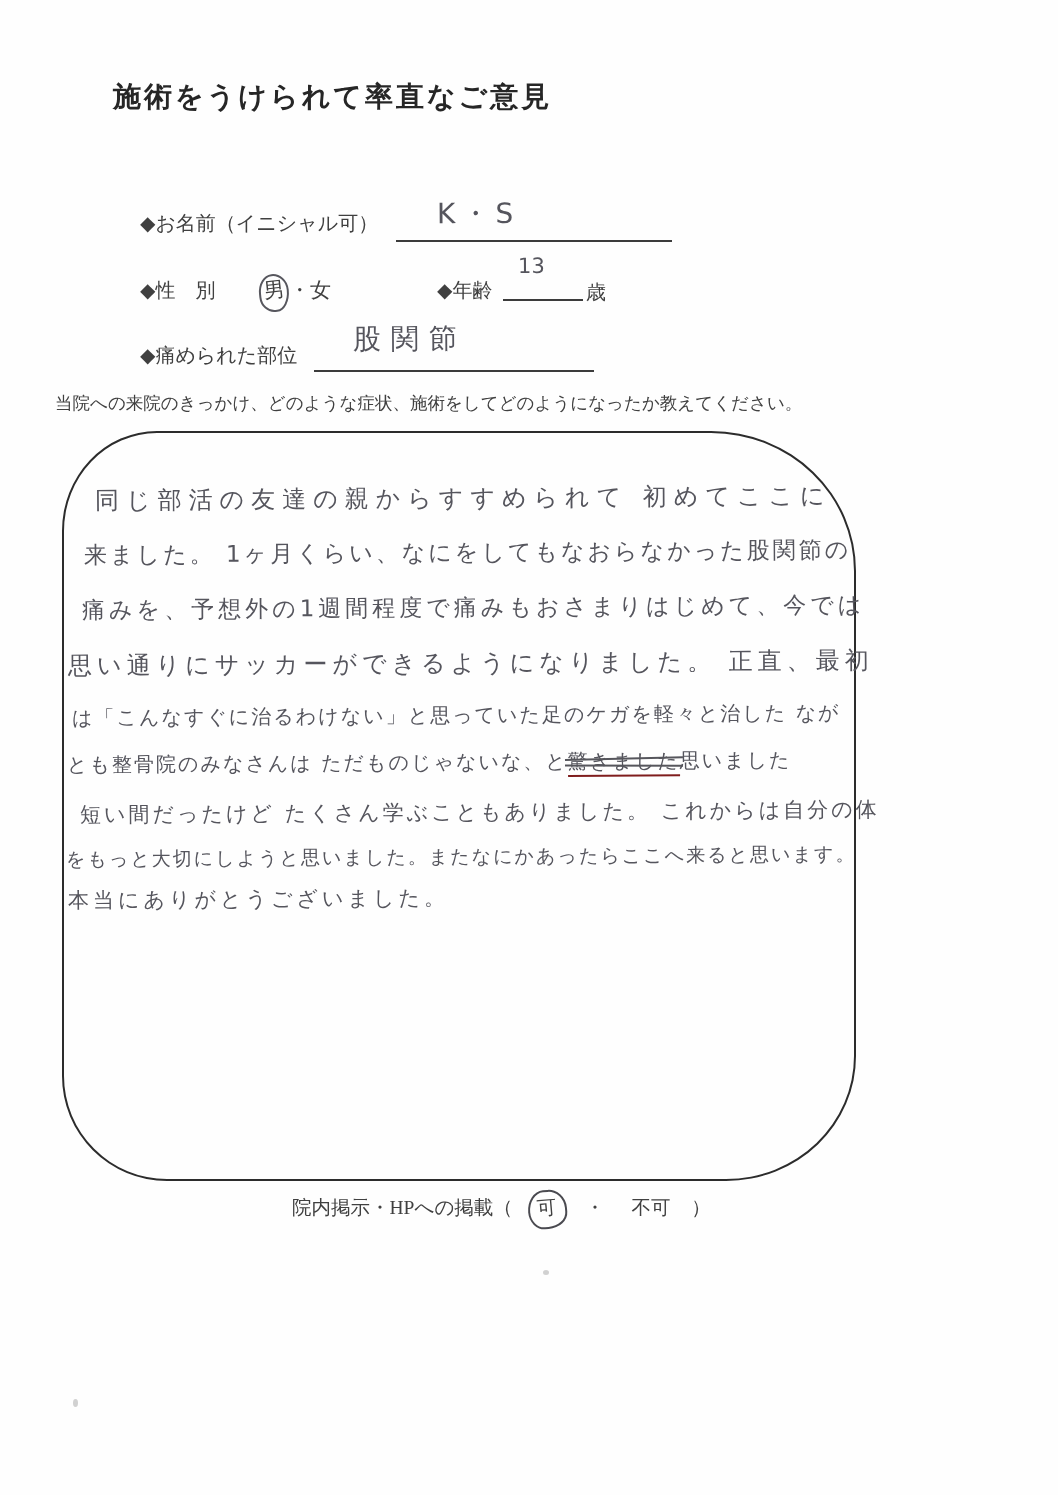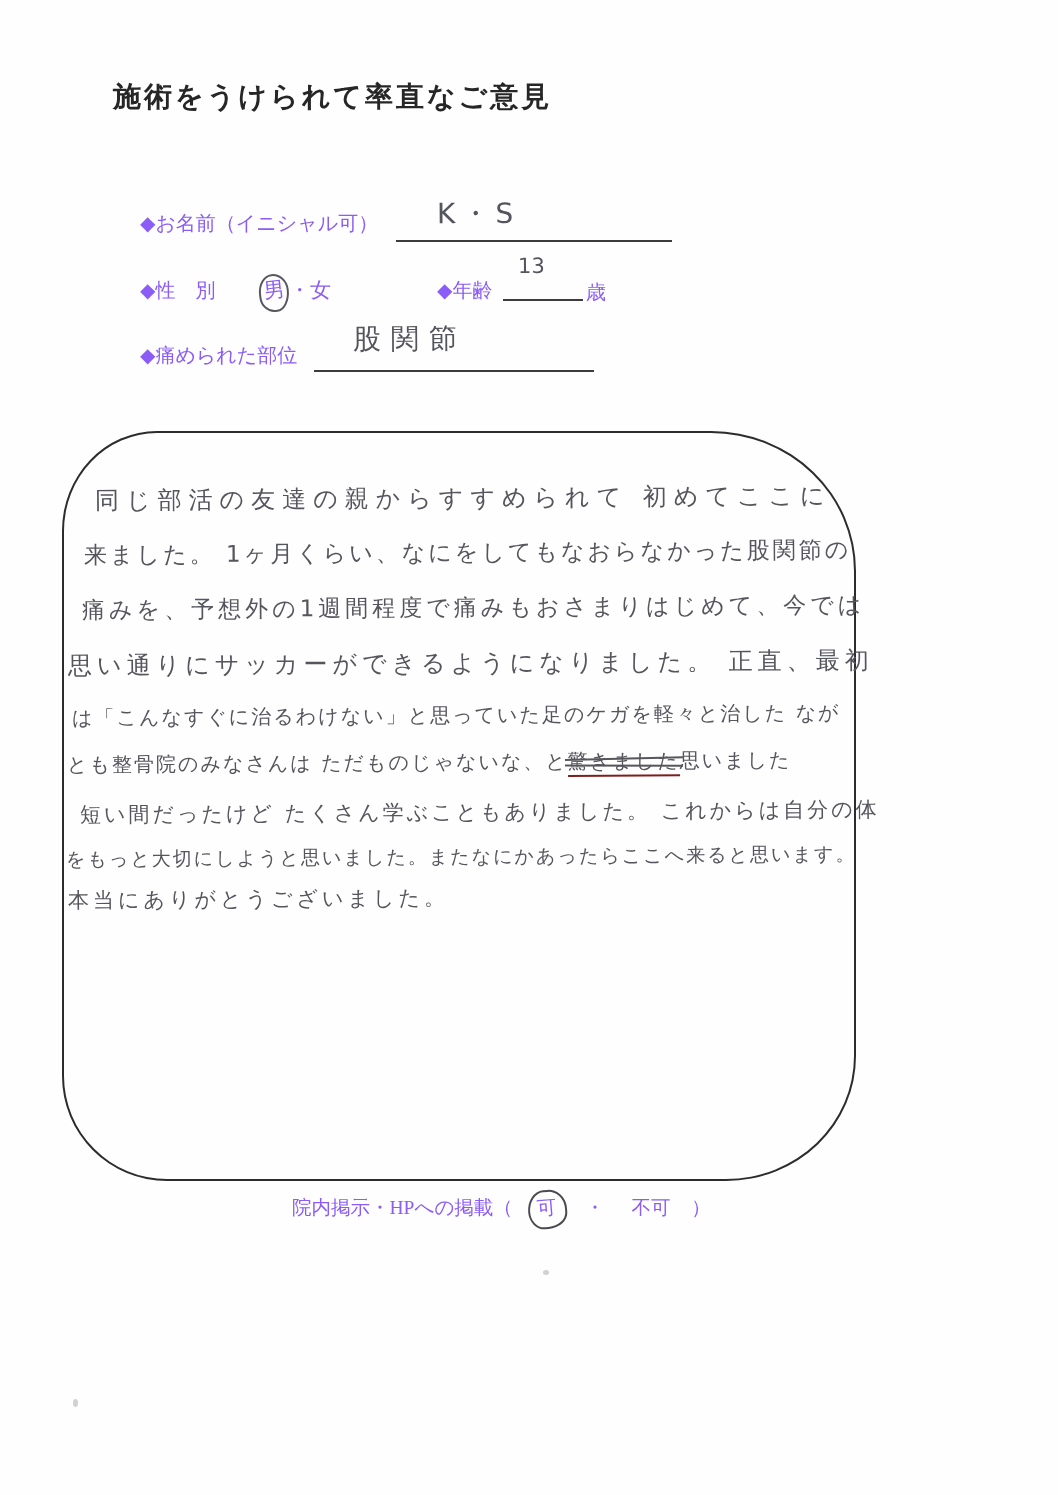--- a/index.html
+++ b/index.html
@@ -2,21 +2,21 @@
 <html><head>
 <meta charset="utf-8">
 <style>
   html,body{margin:0;padding:0;background:#e9e9e9;}
   .page{
     position:relative;width:1058px;height:1495px;margin:0 auto;
     background:#fefefe;overflow:hidden;
     font-family:"Liberation Serif","DejaVu Serif",serif;
   }
   .printed{
-    position:absolute;white-space:nowrap;color:#8b5cf6;
+    position:absolute;white-space:nowrap;color:#404040;
     font-family:"Liberation Serif","DejaVu Serif",serif;
   }
   .title{font-weight:600;font-size:28px;letter-spacing:3px;color:#262626;}
   .hand{
     position:absolute;white-space:nowrap;color:#55555d;
     font-family:"DejaVu Sans","Liberation Sans",sans-serif;
     transform:rotate(-0.4deg);
   }
   .underline{position:absolute;height:0;border-bottom:2px solid #3c3c3c;}
   .big-box{
@@ -66,20 +66,21 @@
   </div>
   <div class="printed" style="left:437px;top:277px;font-size:20px;">◆年齢</div>
   <div class="hand" style="left:518px;top:254px;font-size:21px;">13</div>
   <div class="underline" style="left:503px;top:299px;width:80px;"></div>
   <div class="printed" style="left:586px;top:279px;font-size:20px;">歳</div>
 
   <div class="printed" style="left:140px;top:342px;font-size:20px;">◆痛められた部位</div>
   <div class="hand" style="left:353px;top:320px;font-size:28px;letter-spacing:10px;">股関節</div>
   <div class="underline" style="left:314px;top:370px;width:280px;"></div>
 
+  <div class="printed" style="left:55px;top:391px;font-size:17.5px;">当院への来院のきっかけ、どのような症状、施術をしてどのようになったか教えてください。</div>
 
   <div class="big-box"></div>
 
   <div class="hand" style="left:95px;top:482px;font-size:24px;letter-spacing:7px;">同じ部活の友達の親からすすめられて 初めてここに</div>
   <div class="hand" style="left:84px;top:537px;font-size:23px;letter-spacing:3px;">来ました。 1ヶ月くらい、なにをしてもなおらなかった股関節の</div>
   <div class="hand" style="left:82px;top:592px;font-size:23px;letter-spacing:4px;">痛みを、予想外の1週間程度で痛みもおさまりはじめて、今では</div>
   <div class="hand" style="left:68px;top:647px;font-size:24px;letter-spacing:5px;">思い通りにサッカーができるようになりました。 正直、最初</div>
   <div class="hand" style="left:72px;top:702px;font-size:20px;letter-spacing:2px;">は「こんなすぐに治るわけない」と思っていた足のケガを軽々と治した なが</div>
   <div class="hand" style="left:67px;top:749px;font-size:20px;letter-spacing:2px;">
     <span>とも整骨院のみなさんは ただものじゃないな、と</span><span class="struck">驚きました</span><span>思いました</span>

